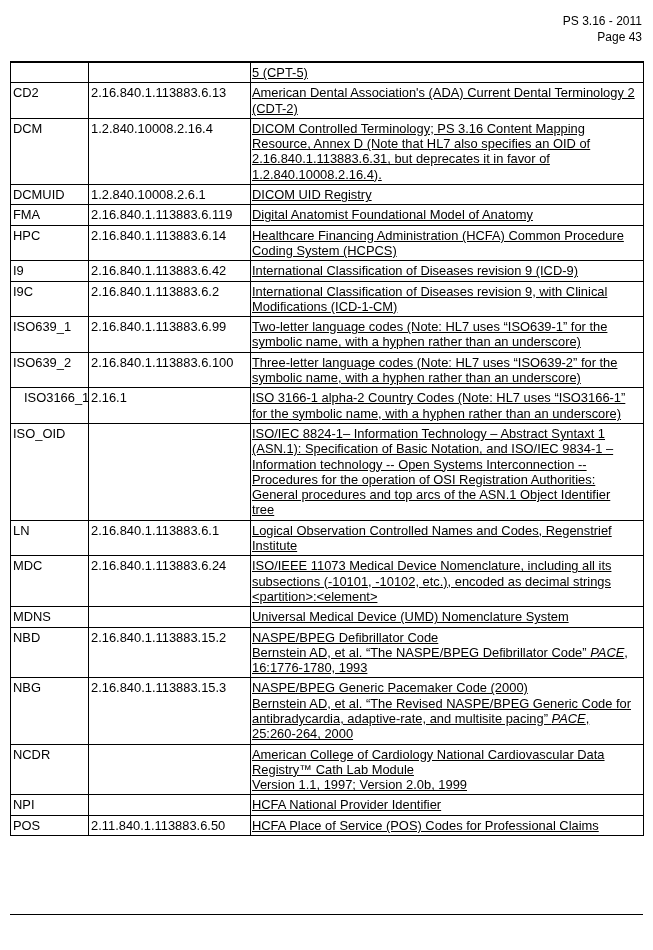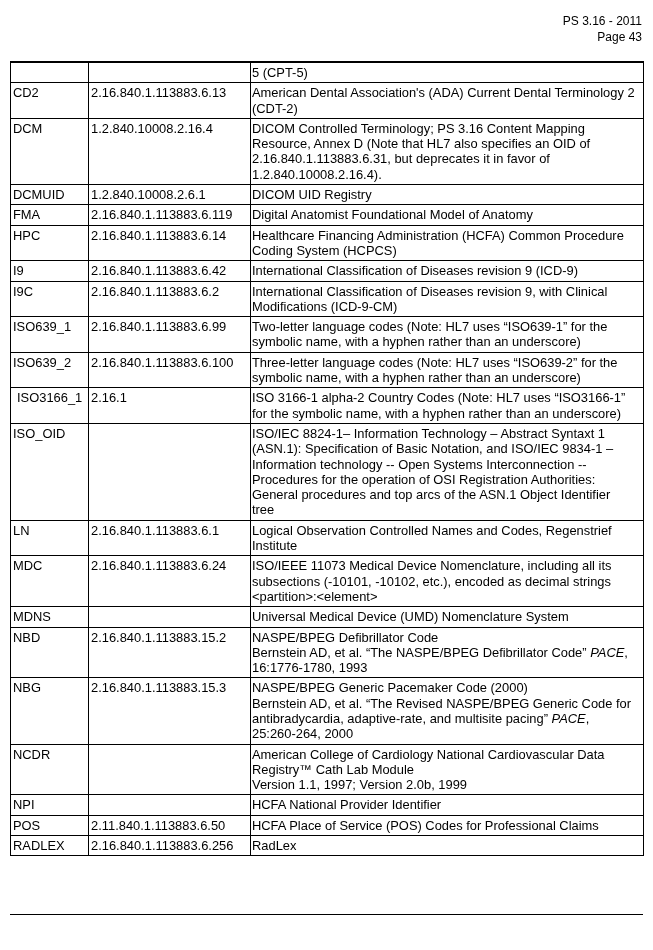--- a/index.html
+++ b/index.html
@@ -9,22 +9,22 @@
          font-size:12px; line-height:15.5px; }
   table.codes { position:absolute; left:10px; top:61px; width:633px;
          border-collapse:collapse; table-layout:fixed;
          border-top:2px solid #000; }
   table.codes col.c1 { width:78px; }
   table.codes col.c2 { width:162px; }
   table.codes col.c3 { width:393px; }
   table.codes td { border:1px solid #000; vertical-align:top;
          font-size:12.9px; line-height:15.3px; padding:2px 2px 2px 2px; }
   table.codes td.sym, table.codes td.oid { }
-  table.codes td.sym.left { text-align:left; padding-left:6px; }
-  table.codes td.desc { padding-left:1px; padding-right:7px; }
+  table.codes td.sym.left { text-align:left; padding-left:13px; }
+  table.codes td.desc { padding-left:1px; padding-right:7px;text-decoration:underline; }
   table.codes tr.last td { border-bottom:1px solid #000; }
   .bottom-rule { position:absolute; left:10px; width:633px; height:1px;
          background:#000; }
   .desc p { margin:0; }
   .desc p + p { }
   em { font-style:italic; }
 </style>
 </head>
 <body>
 
@@ -86,21 +86,21 @@
         <td class="sym">I9</td>
         <td class="oid">2.16.840.1.113883.6.42</td>
         <td class="desc">
           <p>International Classification of Diseases revision 9 (ICD-9)</p>
         </td>
       </tr>
       <tr>
         <td class="sym">I9C</td>
         <td class="oid">2.16.840.1.113883.6.2</td>
         <td class="desc">
-          <p>International Classification of Diseases revision 9, with Clinical Modifications (ICD-9-CM)</p>
+          <p>International Classification of Diseases revision 9, with Clinical Modifications (ICD-1-CM)</p>
         </td>
       </tr>
       <tr>
         <td class="sym">ISO639_1</td>
         <td class="oid">2.16.840.1.113883.6.99</td>
         <td class="desc">
           <p>Two-letter language codes (Note: HL7 uses “ISO639-1” for the symbolic name, with a hyphen rather than an underscore)</p>
         </td>
       </tr>
       <tr>
@@ -178,22 +178,15 @@
           <p>HCFA National Provider Identifier</p>
         </td>
       </tr>
       <tr>
         <td class="sym">POS</td>
         <td class="oid">2.11.840.1.113883.6.50</td>
         <td class="desc">
           <p>HCFA Place of Service (POS) Codes for Professional Claims</p>
         </td>
       </tr>
-      <tr class="last">
-        <td class="sym">RADLEX</td>
-        <td class="oid">2.16.840.1.113883.6.256</td>
-        <td class="desc">
-          <p>RadLex</p>
-        </td>
-      </tr>
     </tbody>
 </table>
 <div class="bottom-rule" id="rule" style="top: 914px;"></div>
 
 </body></html>

